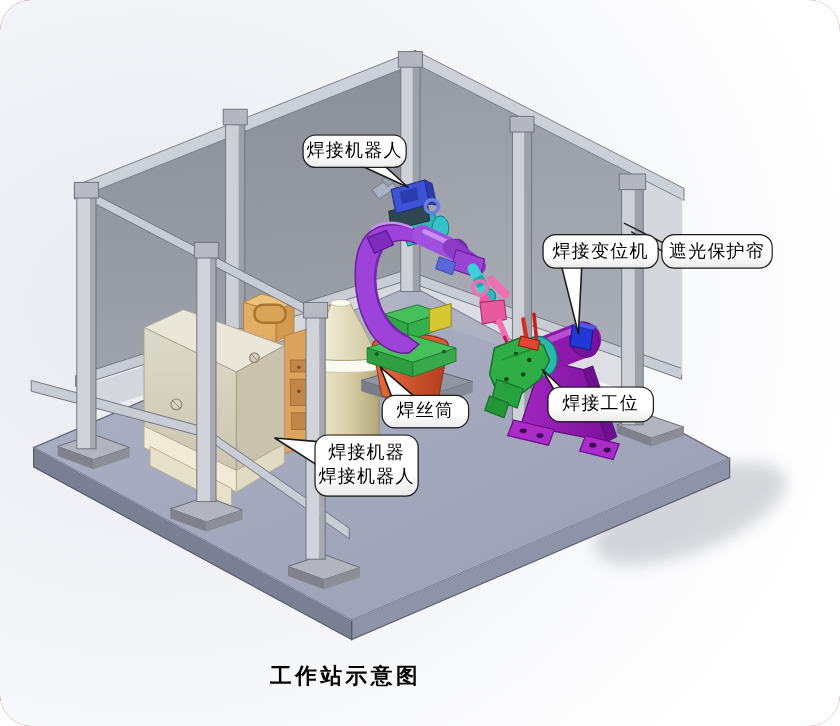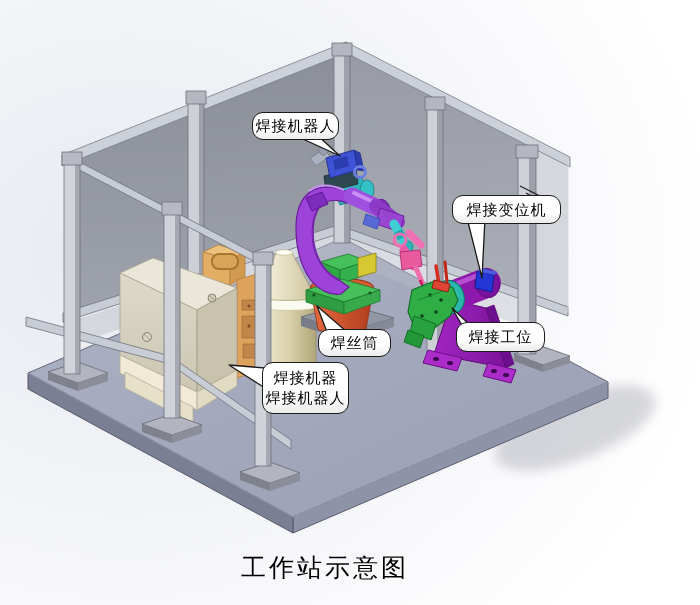--- a/index.html
+++ b/index.html
@@ -1,25 +1,25 @@
 <!DOCTYPE html>
 <html><head>
 <meta charset="utf-8">
 <style>
   html,body{margin:0;padding:0;background:#fff;}
   .stage{position:relative;width:700px;height:605px;overflow:hidden;background:#b91c1c;
-         font-family:"Liberation Sans",sans-serif;}
+         font-family:"Liberation Sans",sans-serif;border-radius:26px;}
   .scene{position:absolute;left:0;top:0;z-index:1;}
   .bubble{position:absolute;z-index:3;box-sizing:border-box;
           background:linear-gradient(180deg,#ffffff 0%,#ffffff 60%,#ebebeb 100%);
           border:1.4px solid #1c1c1c;border-radius:11px;
           display:flex;flex-direction:column;align-items:center;justify-content:center;
           color:#000;font-size:15px;line-height:20px;letter-spacing:1px;white-space:nowrap;}
   .caption{position:absolute;z-index:3;font-family:"Liberation Serif",serif;
-           font-weight:400;font-size:25px;letter-spacing:3px;color:#000;text-align:center;}
+           font-weight:700;font-size:18px;letter-spacing:3px;color:#000;}
 </style>
 </head>
 <body>
 
 <div class="stage">
 
 <svg class="scene" width="700" height="605" viewBox="0 0 700 605">
   <defs>
     <radialGradient id="bgGrad" cx="18%" cy="42%" r="85%">
       <stop offset="0%" stop-color="#e8eaf0"></stop>
@@ -294,24 +294,27 @@
     <path d="M327,332 L347,332 L317,306 Z"></path>
     <path d="M474,329 L474,346 L452,308 Z"></path>
     <path d="M265,368 L265,388 L229,365 Z"></path>
   </g>
 </svg>
 
 <div class="bubble" style="left:252px;top:112px;width:87px;height:28px;">
   <span>焊接机器人</span>
 </div>
 
-<div class="bubble" style="left:452px;top:195px;width:109px;height:29px;">
+<div class="bubble" style="left:452px;top:195px;width:97px;height:29px;">
   <span>焊接变位机</span>
 </div>
 
+<div class="bubble" style="left:551px;top:195px;width:93px;height:29px;">
+  <span>遮光保护帘</span>
+</div>
 
 <div class="bubble" style="left:318px;top:329px;width:73px;height:28px;">
   <span>焊丝筒</span>
 </div>
 
 <div class="bubble" style="left:456px;top:322px;width:89px;height:30px;">
   <span>焊接工位</span>
 </div>
 
 <div class="bubble" style="left:262px;top:362px;width:87px;height:52px;">

